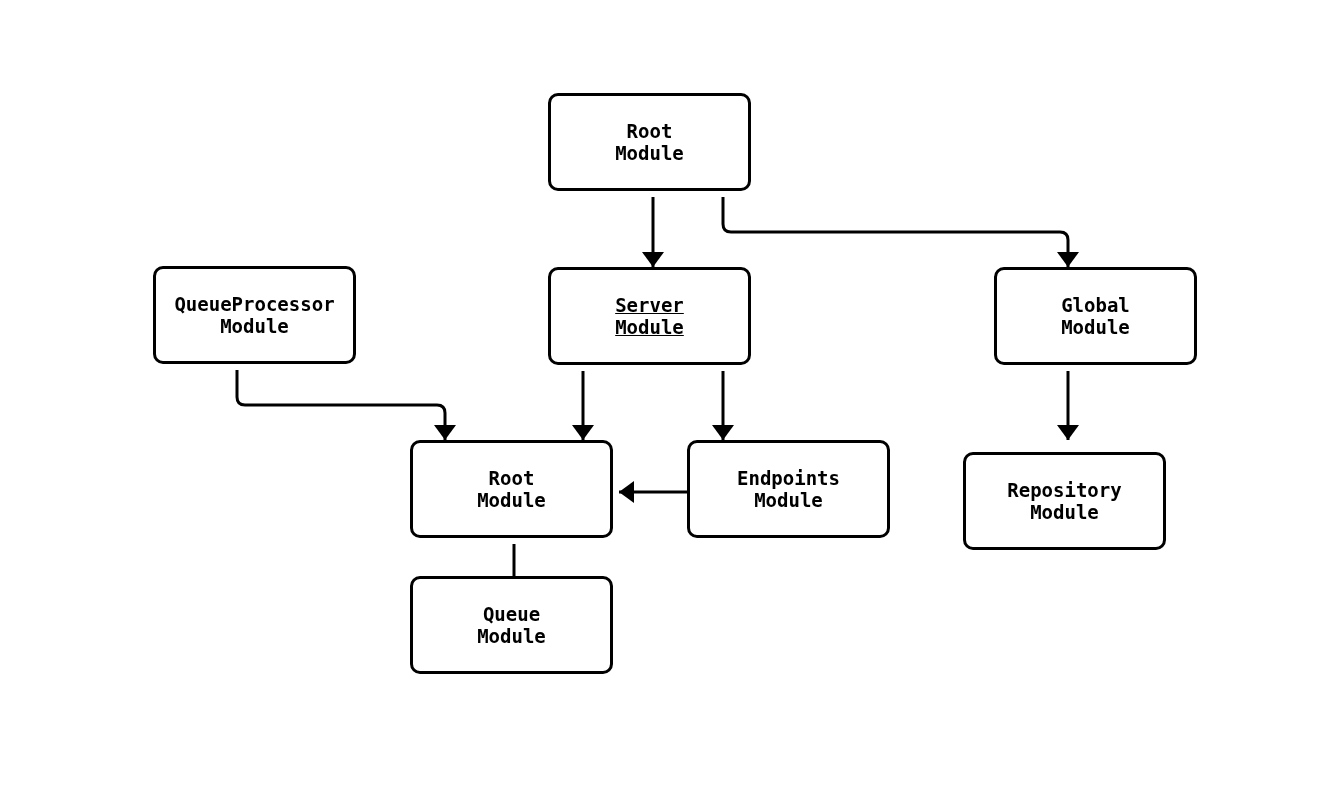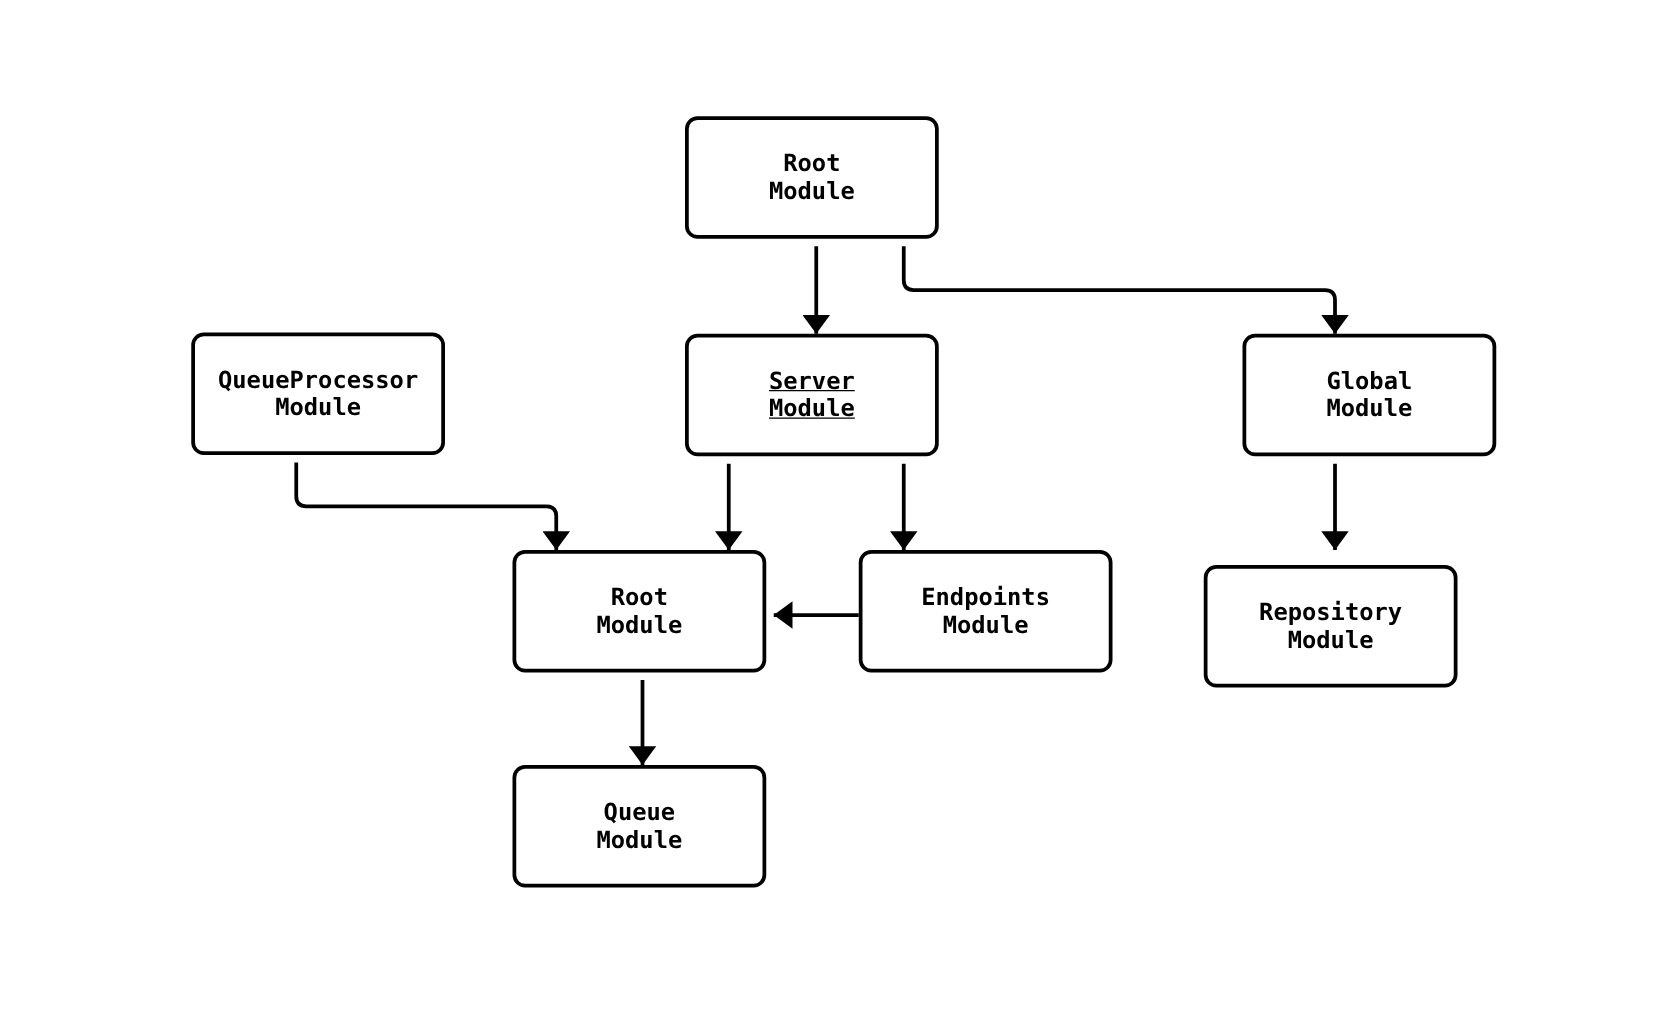--- a/index.html
+++ b/index.html
@@ -45,21 +45,21 @@
     box-sizing: border-box;
   }
   .node span { display: block; }
   .node-root           { left: 548px; top: 93px;  }
   .node-queueprocessor { left: 133px; top: 266px; margin-left: 20px; }
   .node-server         { left: 548px; top: 267px; text-decoration: underline; }
   .node-global         { left: 994px; top: 267px; }
   .node-core           { left: 410px; top: 440px; }
   .node-endpoints      { left: 687px; top: 440px; }
   .node-repository     { left: 963px; top: 452px; }
-  .node-queue          { left: 410px; top: 612px; }
+  .node-queue          { left: 410px; top: 576px; }
 </style>
 </head>
 <body>
 
 <div class="canvas">
 
   <svg class="edges-layer" width="1337" height="809" viewBox="0 0 1337 809" xmlns="http://www.w3.org/2000/svg">
     <defs>
       <marker id="arrow" markerUnits="userSpaceOnUse" markerWidth="16" markerHeight="22" refX="15" refY="11" orient="auto">
         <path d="M0,0 L15,11 L0,22 Z" fill="#000000"></path>

